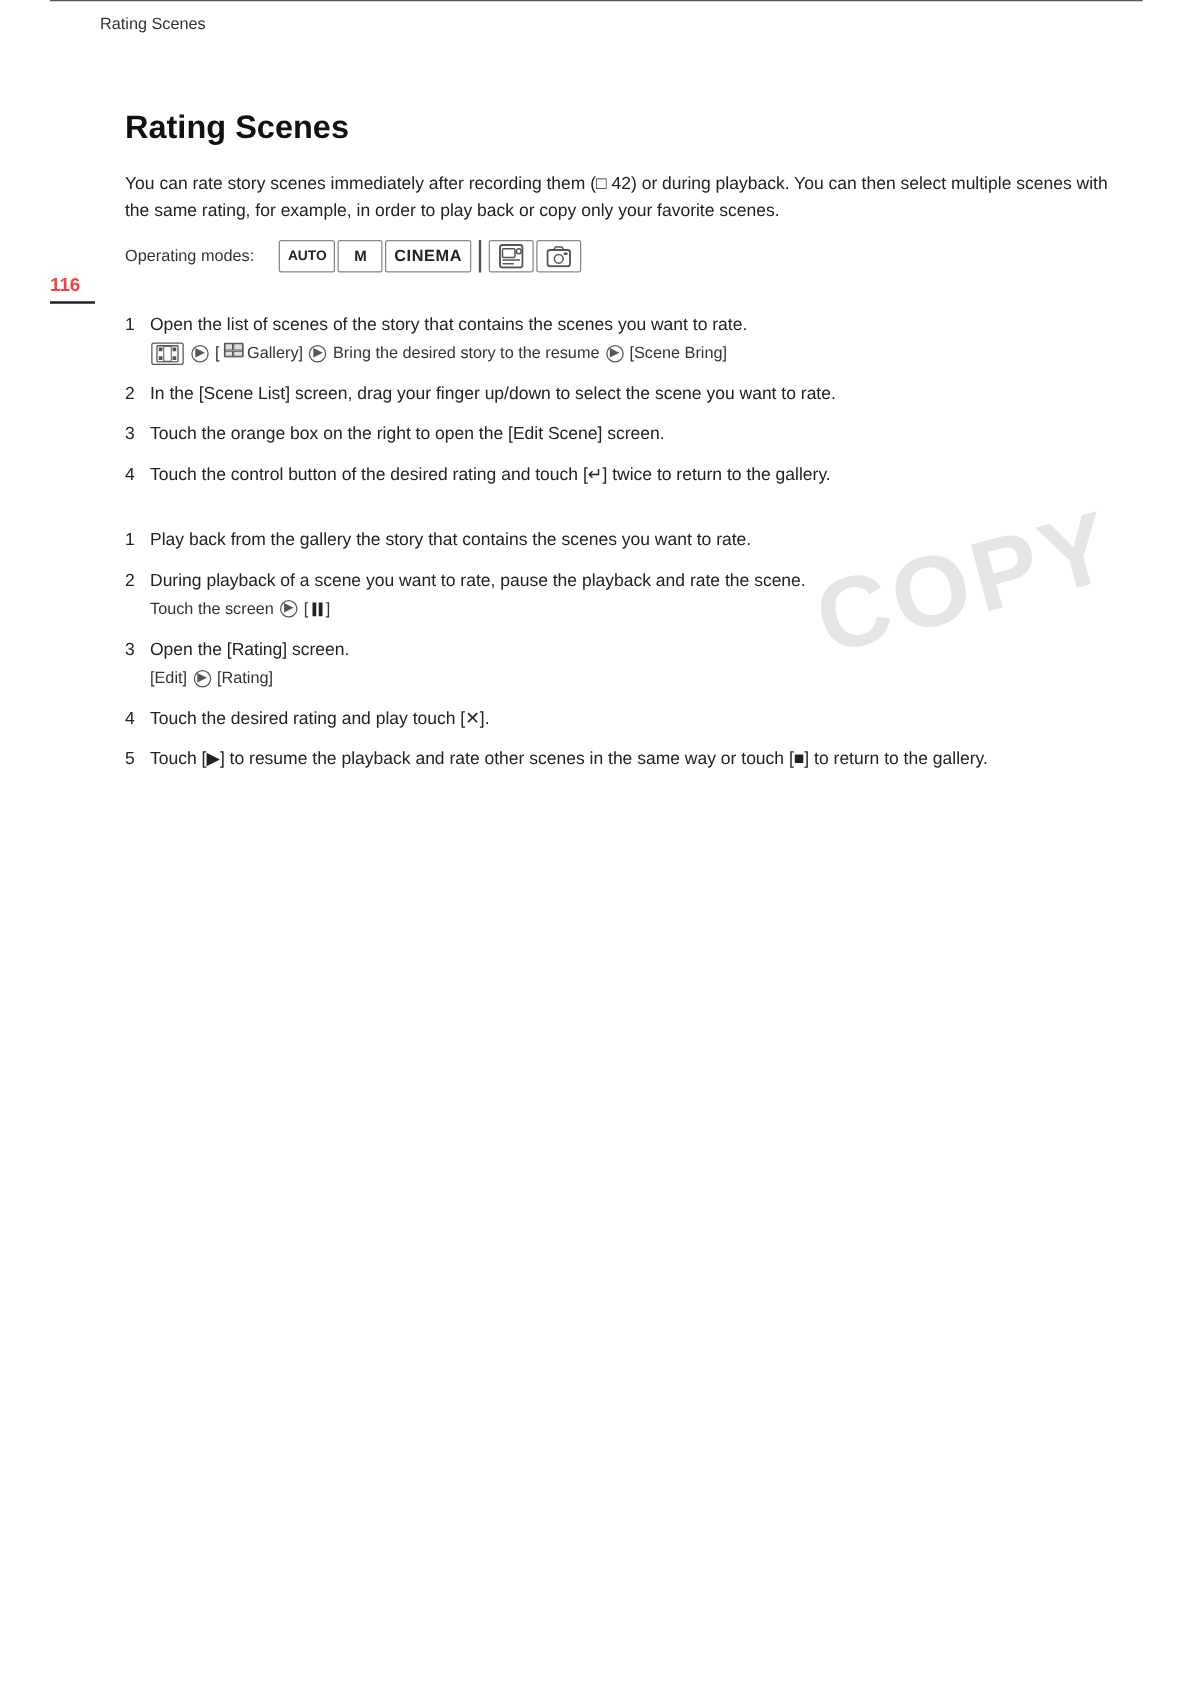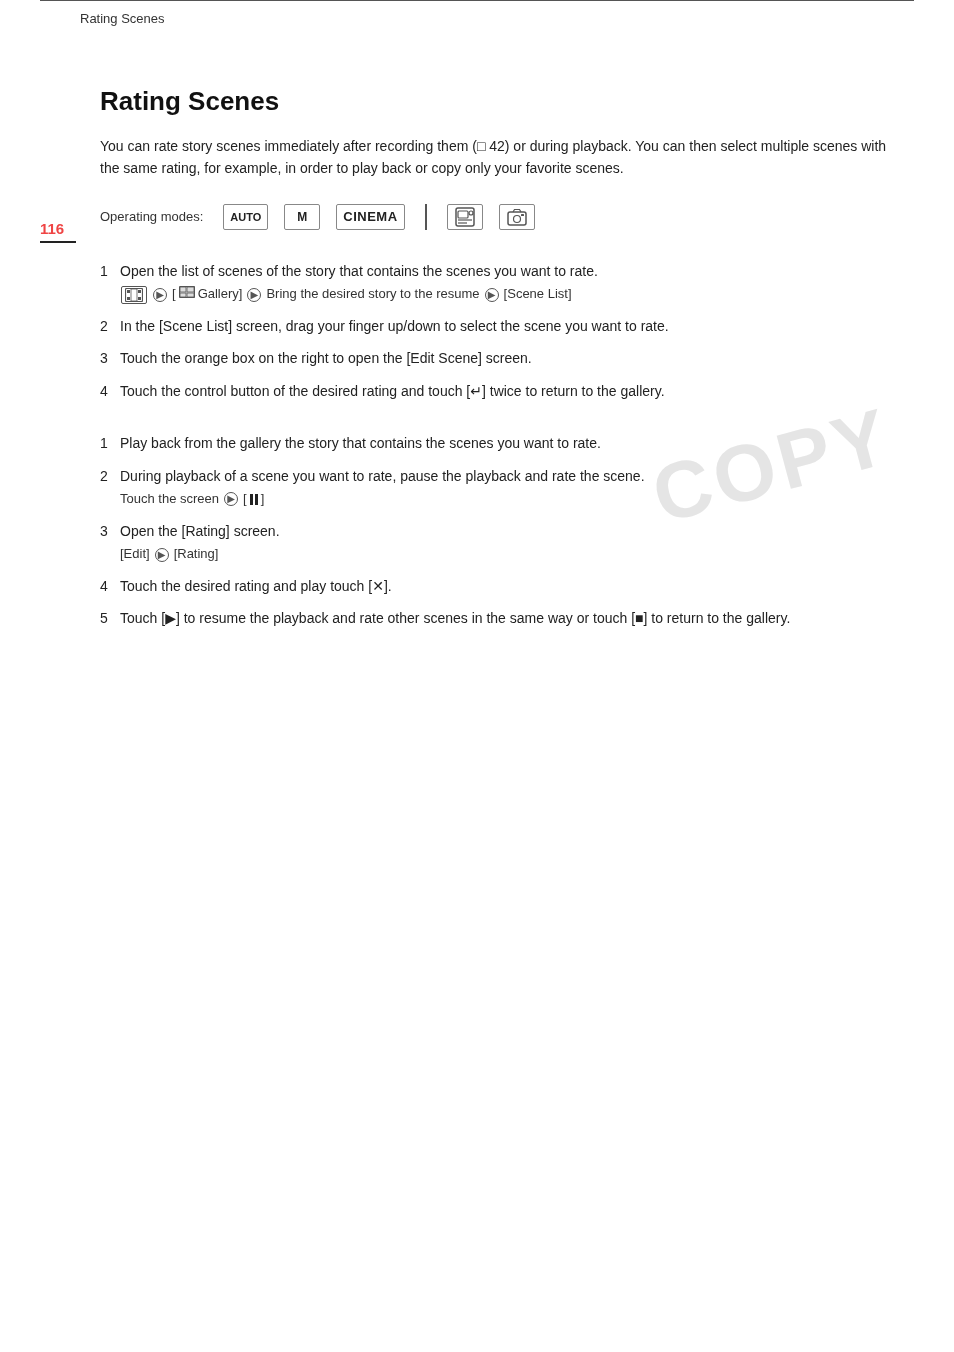--- a/index.html
+++ b/index.html
@@ -62,39 +62,39 @@
       font-size: 26px;
       font-weight: bold;
       color: #111;
       margin-bottom: 18px;
     }
 
     .intro-text {
       font-size: 14px;
       line-height: 1.6;
       color: #222;
-      margin-bottom: 24px;
+      margin-bottom: 12px;
     }
 
     .operating-modes {
       display: flex;
       align-items: center;
       margin-bottom: 30px;
       font-size: 13px;
       color: #333;
     }
 
     .operating-modes-label {
       margin-right: 20px;
     }
 
     .mode-badges {
       display: flex;
       align-items: center;
-      gap: 16px;
+      gap: 2px;
     }
 
     .mode-badge {
       border: 1.5px solid #888;
       padding: 2px 6px;
       font-size: 12px;
       font-weight: bold;
       color: #222;
       border-radius: 2px;
       display: inline-flex;
@@ -294,21 +294,21 @@
                     <rect x="1" y="1" width="6" height="5" fill="#ddd" stroke="#555" stroke-width="0.8"></rect>
                     <rect x="8" y="1" width="7" height="5" fill="#ddd" stroke="#555" stroke-width="0.8"></rect>
                     <rect x="1" y="7" width="6" height="4" fill="#ddd" stroke="#555" stroke-width="0.8"></rect>
                     <rect x="8" y="7" width="7" height="4" fill="#ddd" stroke="#555" stroke-width="0.8"></rect>
                   </svg>
               </span>
               <span> Gallery]</span>
               <span class="circle-arrow">▶</span>
               <span>Bring the desired story to the resume</span>
               <span class="circle-arrow">▶</span>
-              <span>[Scene List]</span>
+              <span>[Scene Bring]</span>
             </div>
           </span>
         </li>
 
         <li>
           <span class="list-number">2</span>
           <span class="list-content">
             In the [Scene List] screen, drag your finger up/down to select the scene you want to rate.
           </span>
         </li>

